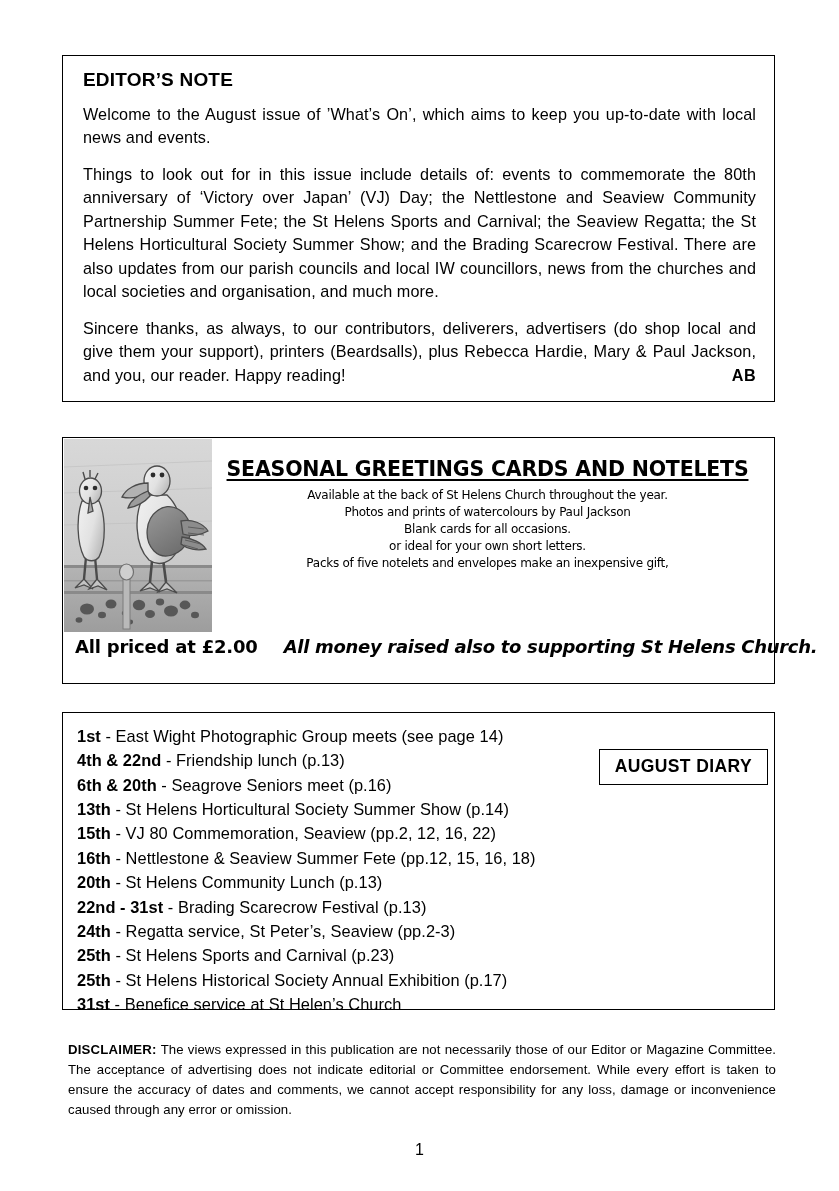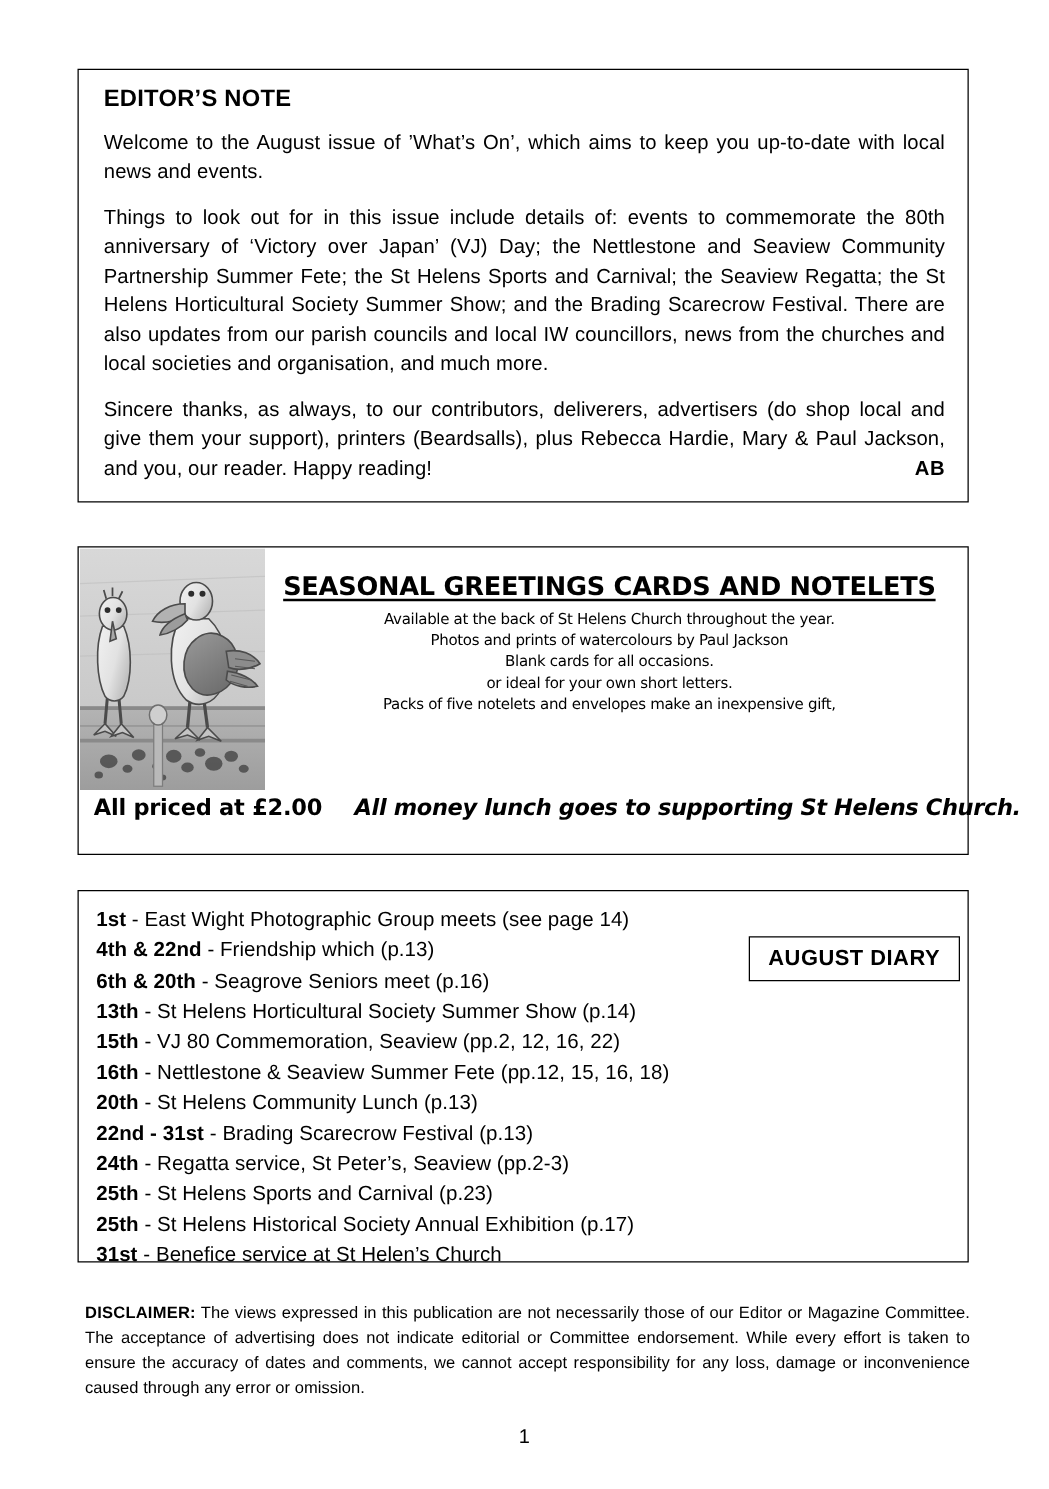--- a/index.html
+++ b/index.html
@@ -313,31 +313,31 @@
         <div class="ad-heading">SEASONAL GREETINGS CARDS AND NOTELETS</div>
         <div class="ad-line">Available at the back of St Helens Church throughout the year.</div>
         <div class="ad-line">Photos and prints of watercolours by Paul Jackson</div>
         <div class="ad-line">Blank cards for all occasions.</div>
         <div class="ad-line">or ideal for your own short letters.</div>
         <div class="ad-line">Packs of five notelets and envelopes make an inexpensive gift,</div>
       </div>
 
       <div class="ad-footer">
         <span class="ad-price">All priced at £2.00</span>
-        <span class="ad-raise">All money lunch goes to supporting St Helens Church.</span>
+        <span class="ad-raise">All money raised also to supporting St Helens Church.</span>
       </div>
 
     </div>
   </div>
 
   <div class="diary-box">
     <div class="diary-label">AUGUST DIARY</div>
     <ul class="diary-list">
       <li class="diary-item"><span class="diary-day">1st</span><span> - East Wight Photographic Group meets (see page 14)</span></li>
-      <li class="diary-item"><span class="diary-day">4th &amp; 22nd</span><span> - Friendship which (p.13)</span></li>
+      <li class="diary-item"><span class="diary-day">4th &amp; 22nd</span><span> - Friendship lunch (p.13)</span></li>
       <li class="diary-item"><span class="diary-day">6th &amp; 20th</span><span> - Seagrove Seniors meet (p.16)</span></li>
       <li class="diary-item"><span class="diary-day">13th</span><span> - St Helens Horticultural Society Summer Show (p.14)</span></li>
       <li class="diary-item"><span class="diary-day">15th</span><span> - VJ 80 Commemoration, Seaview (pp.2, 12, 16, 22)</span></li>
       <li class="diary-item"><span class="diary-day">16th</span><span> - Nettlestone &amp; Seaview Summer Fete (pp.12, 15, 16, 18)</span></li>
       <li class="diary-item"><span class="diary-day">20th</span><span> - St Helens Community Lunch (p.13)</span></li>
       <li class="diary-item"><span class="diary-day">22nd - 31st</span><span> - Brading Scarecrow Festival (p.13)</span></li>
       <li class="diary-item"><span class="diary-day">24th</span><span> - Regatta service, St Peter’s, Seaview (pp.2-3)</span></li>
       <li class="diary-item"><span class="diary-day">25th</span><span> - St Helens Sports and Carnival (p.23)</span></li>
       <li class="diary-item"><span class="diary-day">25th</span><span> - St Helens Historical Society Annual Exhibition (p.17)</span></li>
       <li class="diary-item"><span class="diary-day">31st</span><span> - Benefice service at St Helen’s Church</span></li>

